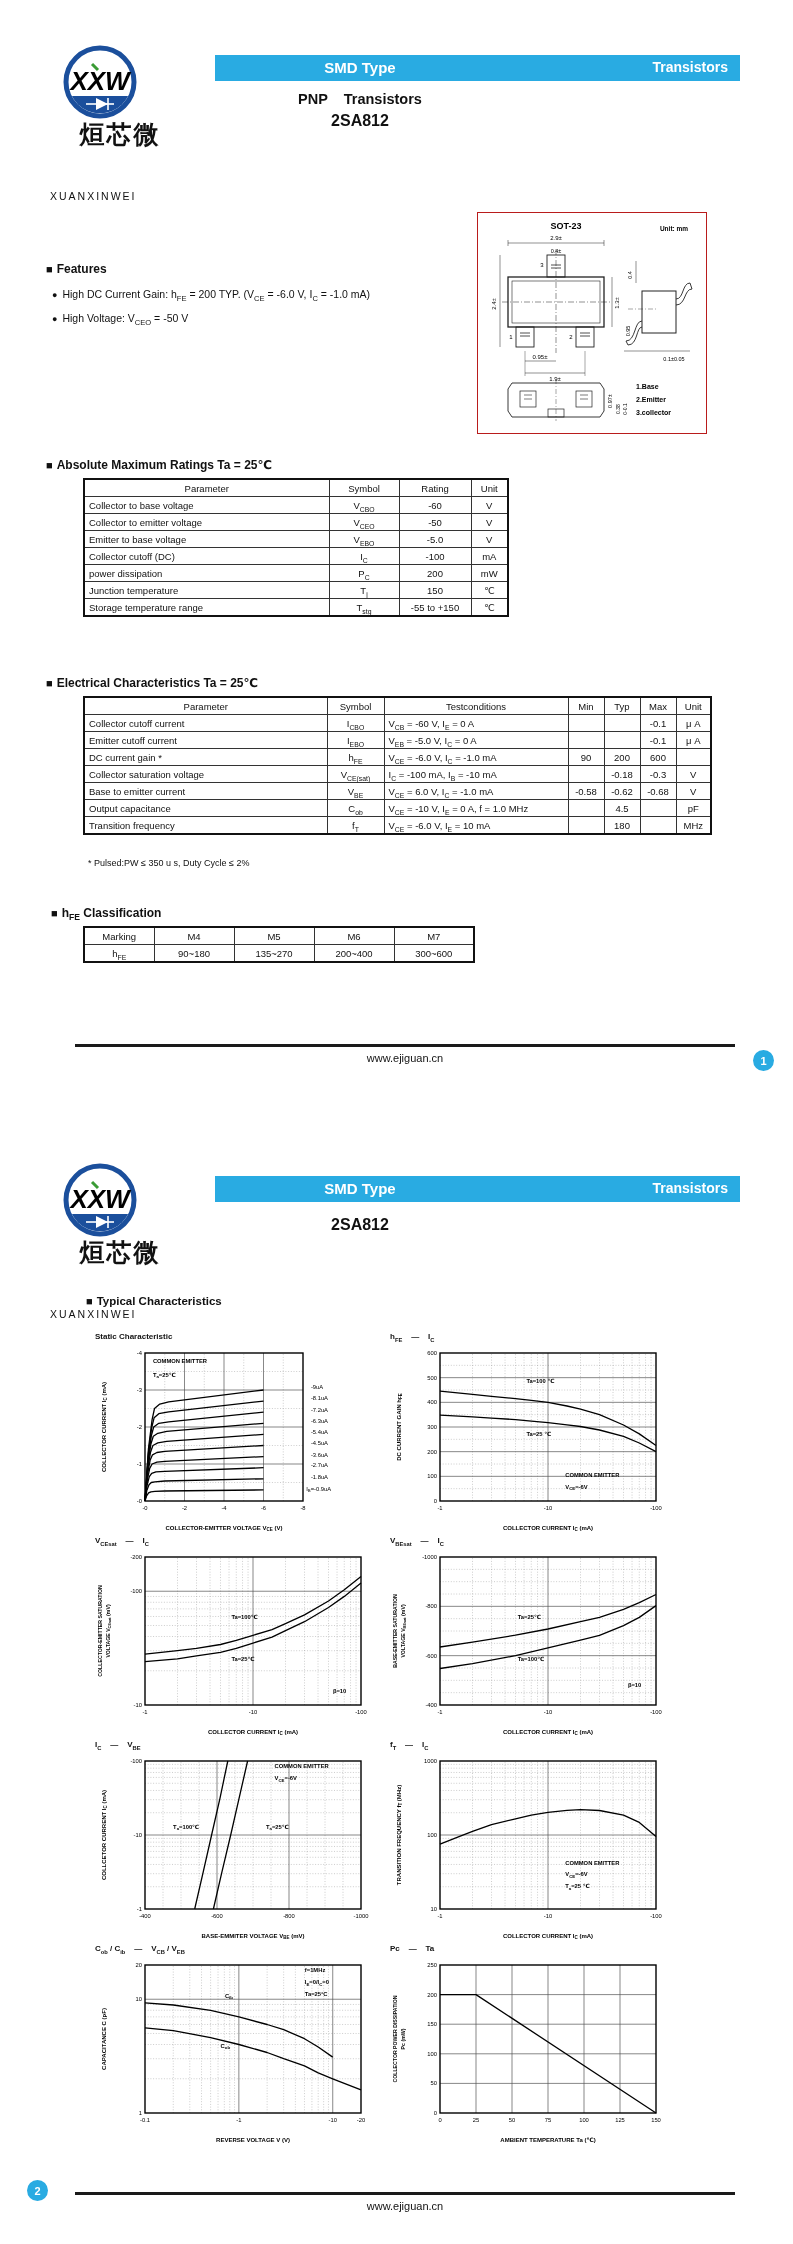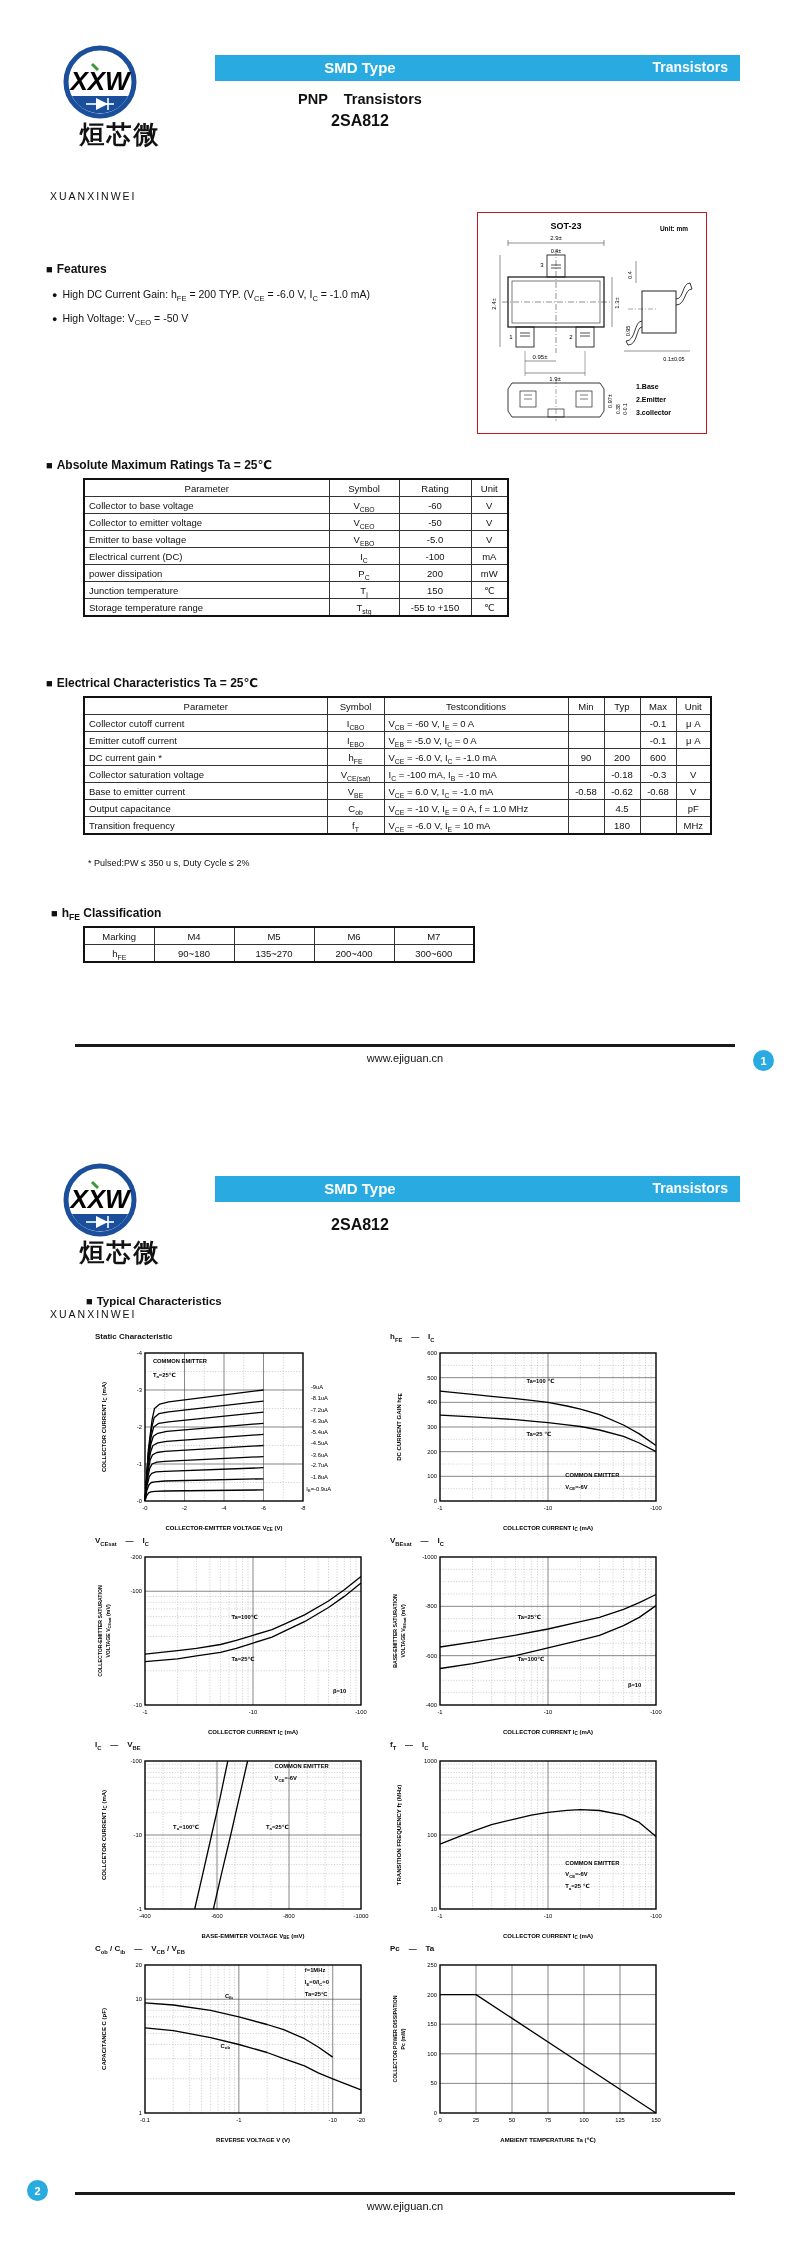--- a/index.html
+++ b/index.html
@@ -184,21 +184,21 @@
           <td>-50</td>
           <td>V</td>
         </tr>
         <tr>
           <td class="L">Emitter to base voltage</td>
           <td>V<sub>EBO</sub></td>
           <td>-5.0</td>
           <td>V</td>
         </tr>
         <tr>
-          <td class="L">Electrical current (DC)</td>
+          <td class="L">Collector cutoff (DC)</td>
           <td>I<sub>C</sub></td>
           <td>-100</td>
           <td>mA</td>
         </tr>
         <tr>
           <td class="L">power dissipation</td>
           <td>P<sub>C</sub></td>
           <td>200</td>
           <td>mW</td>
         </tr>

